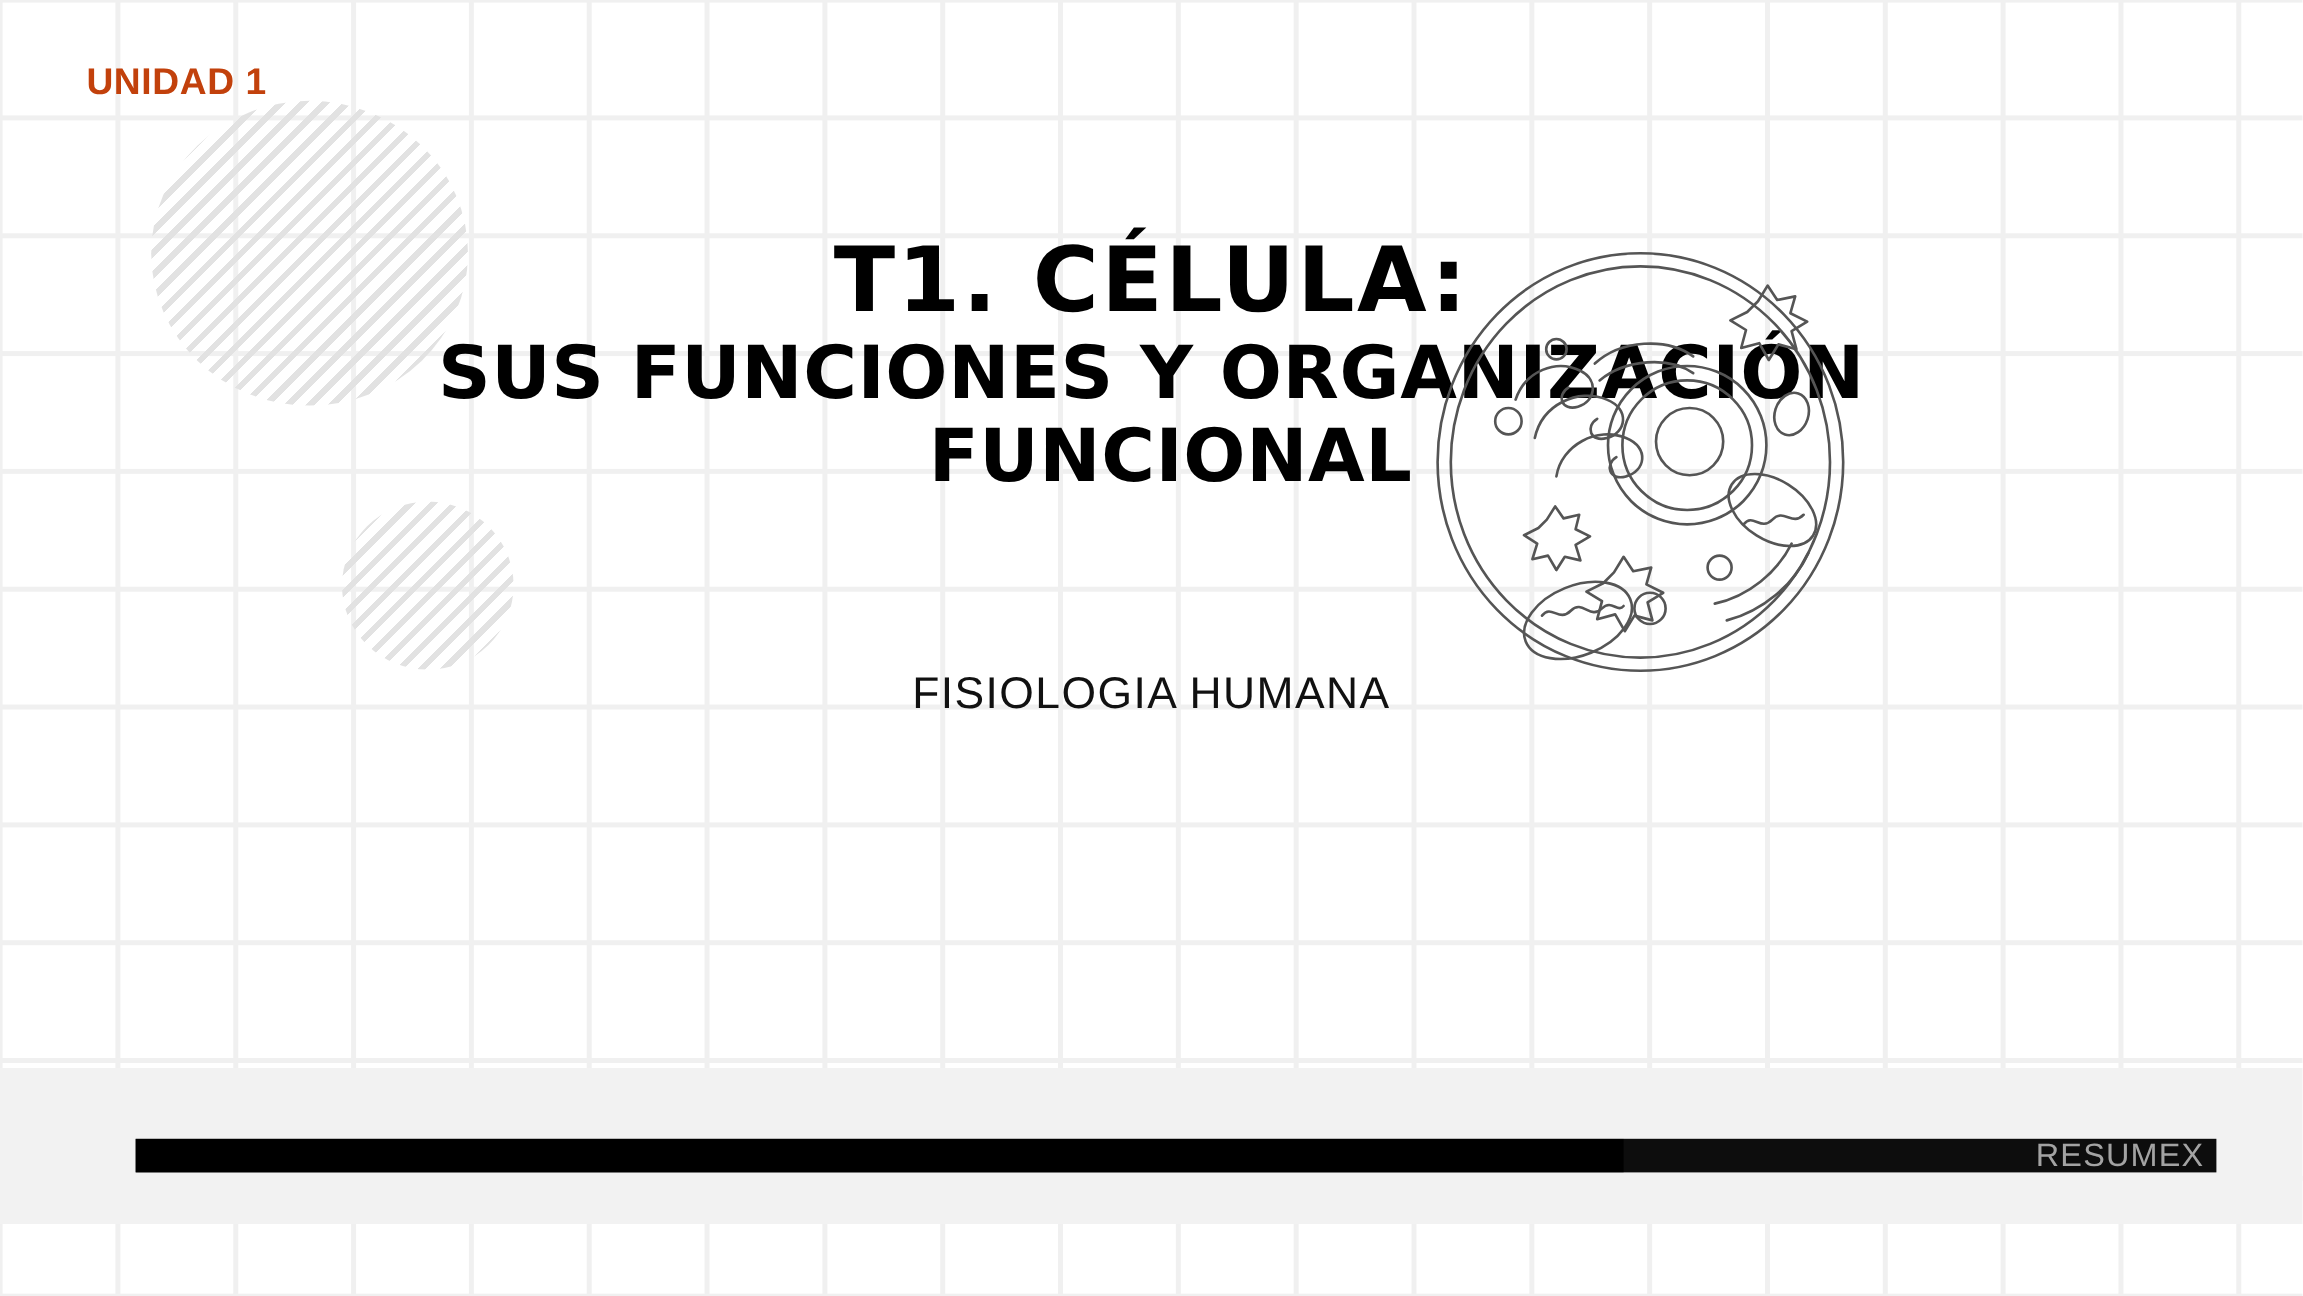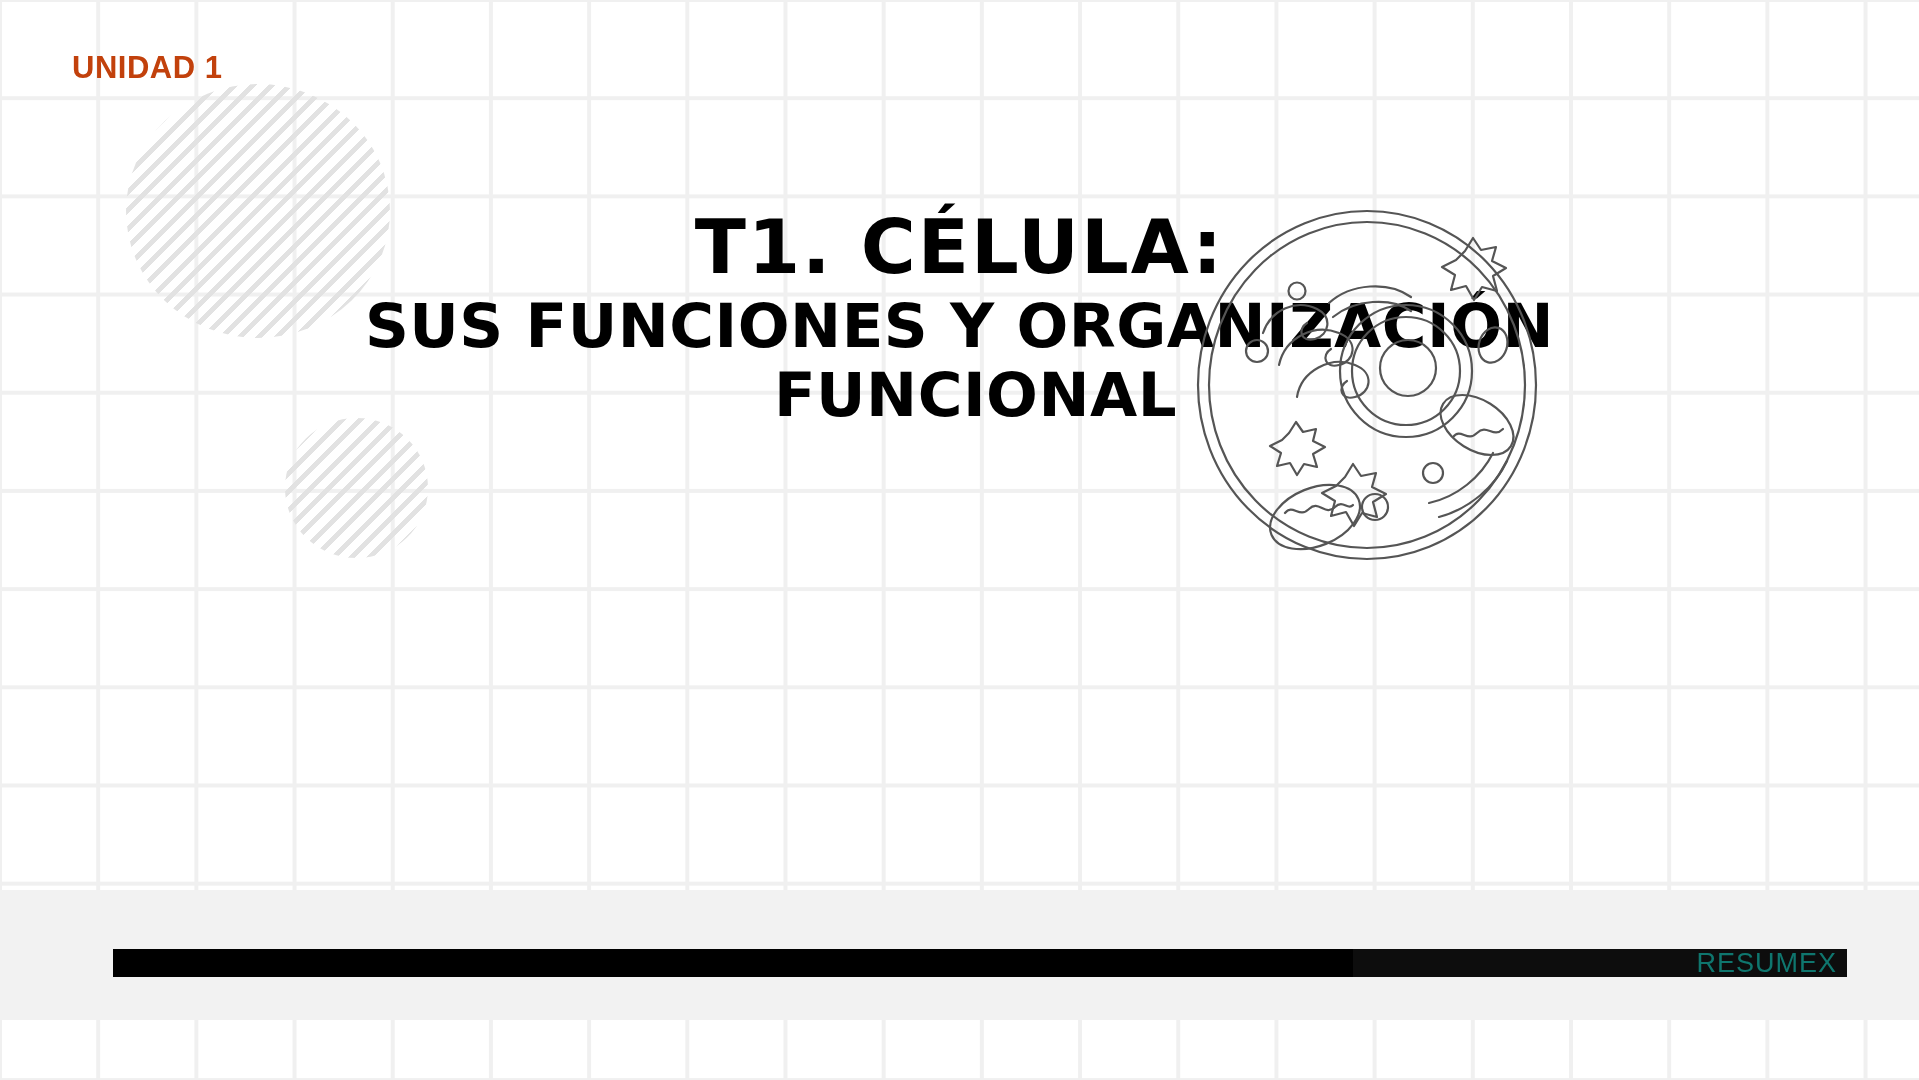--- a/index.html
+++ b/index.html
@@ -59,21 +59,21 @@
     left: 72px; top: 50px;
     font-size: 31px;
     font-weight: 700;
     letter-spacing: 0.5px;
     color: #c2410c;
     white-space: nowrap;
   }
 
   #title-block {
     position: absolute;
-    left: 0; top: 205px;
+    left: 0; top: 191px;
     width: 1919px;
     text-align: center;
     pointer-events: none;
   }
   .title-line {
     font-family: "DejaVu Sans", sans-serif;
     font-weight: 700;
     color: #000000;
     letter-spacing: 1px;
     line-height: 1.14;
@@ -135,21 +135,21 @@
     height: 100%;
     width: 71.5%;
     background: #000000;
   }
   #progress-watermark {
     position: absolute;
     right: 10px; top: 50%;
     transform: translateY(-50%);
     font-size: 27px;
     letter-spacing: 1px;
-    color: #0f766e;
+    color: #a3a3a3;
     white-space: nowrap;
     font-weight: 400;
   }
 </style>
 </head>
 <body>
 
 <div id="slide">
 
   <div class="grid-bg"></div>
@@ -158,20 +158,21 @@
   <div class="hatch-circle" id="hatch-small"></div>
 
   <div id="unit-label">UNIDAD 1</div>
 
   <div id="title-block">
     <div class="title-line" id="title-line-1">T1. CÉLULA:</div>
     <div class="title-line" id="title-line-2">SUS FUNCIONES Y ORGANIZACIÓN</div>
     <div class="title-line" id="title-line-3">FUNCIONAL</div>
   </div>
 
+  <div id="subtitle">FISIOLOGIA HUMANA</div>
 
   <div id="cell-illustration">
     <svg viewBox="0 0 348 360" xmlns="http://www.w3.org/2000/svg" fill="none" stroke="#555555" stroke-width="2.2" stroke-linecap="round" stroke-linejoin="round">
 
       <ellipse cx="174" cy="180" rx="169" ry="174"></ellipse>
       <ellipse cx="174" cy="180" rx="158" ry="163"></ellipse>
 
       <circle cx="213" cy="166" r="66"></circle>
       <circle cx="213" cy="166" r="54"></circle>
       <circle cx="215" cy="163" r="28"></circle>

